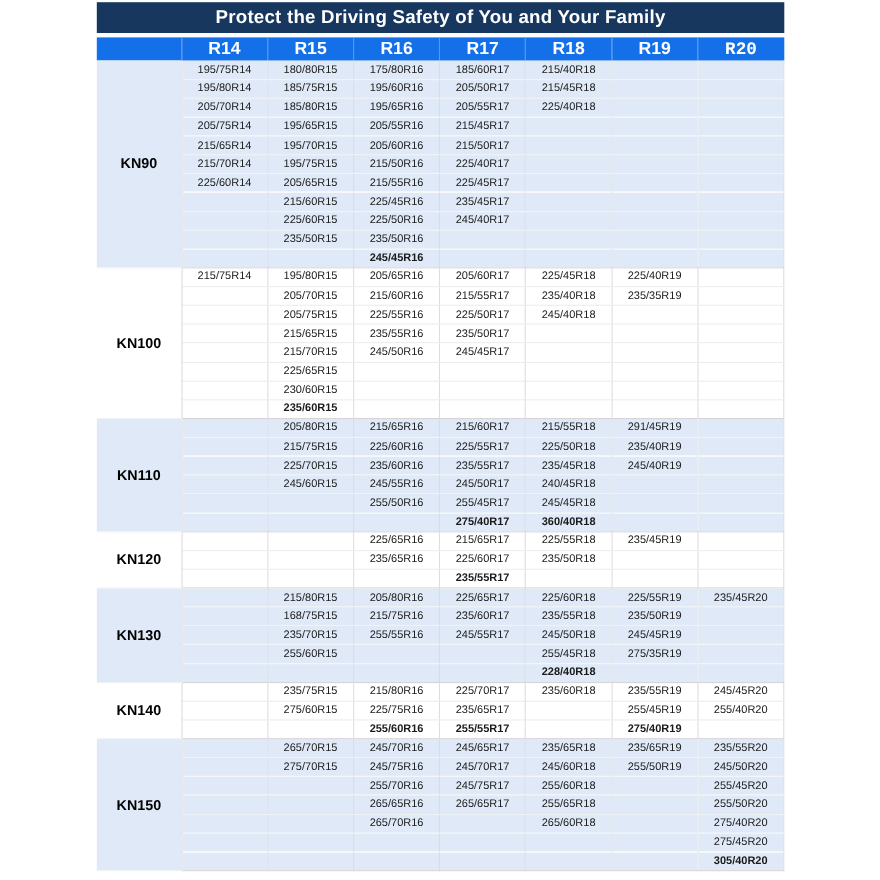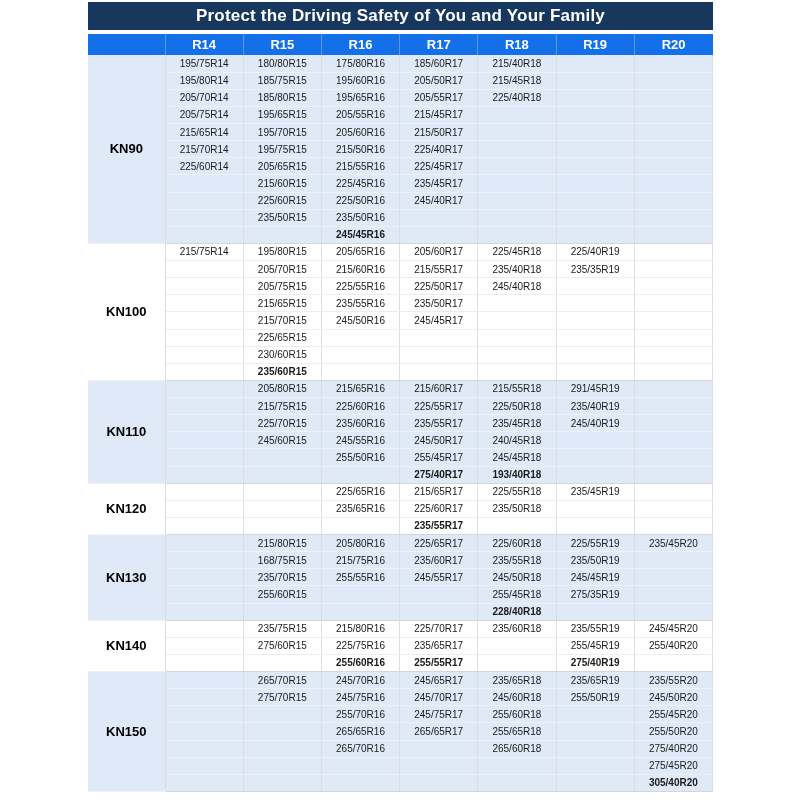--- a/index.html
+++ b/index.html
@@ -26,28 +26,28 @@
     margin-bottom: 4px;
   }
   table.size-table {
     width: 100%;
     border-collapse: collapse;
     table-layout: fixed;
   }
   thead th {
     background: var(--header-bg, #1370E8);
     color: var(--header-text, #ffffff);
-    font-size: 13px;
+    font-size: 16px;
     font-weight: bold;
     height: 21px;
     text-align: center;
     vertical-align: middle;
     border-right: 1px solid #5b97ea;
   }
-  thead th:last-child { border-right: none; }
+  thead th:last-child { border-right: none; font-family: Liberation Mono, monospace; }
   thead th.corner { width: 77px; }
   tbody td {
     height: 17.14px;
     font-size: 10px;
     color: var(--cell-text, #1a1a1a);
     text-align: center;
     vertical-align: middle;
     padding: 0;
     white-space: nowrap;
     overflow: hidden;
@@ -308,21 +308,21 @@
           <td>255/45R17</td>
           <td>245/45R18</td>
           <td></td>
           <td></td>
         </tr>
         <tr class="band-blue section-end">
           <td></td>
           <td></td>
           <td></td>
           <td>275/40R17</td>
-          <td>193/40R18</td>
+          <td>360/40R18</td>
           <td></td>
           <td></td>
         </tr>
         <tr class="band-white">
           <th class="model-label" rowspan="3">KN120</th>
           <td></td>
           <td></td>
           <td>225/65R16</td>
           <td>215/65R17</td>
           <td>225/55R18</td>

